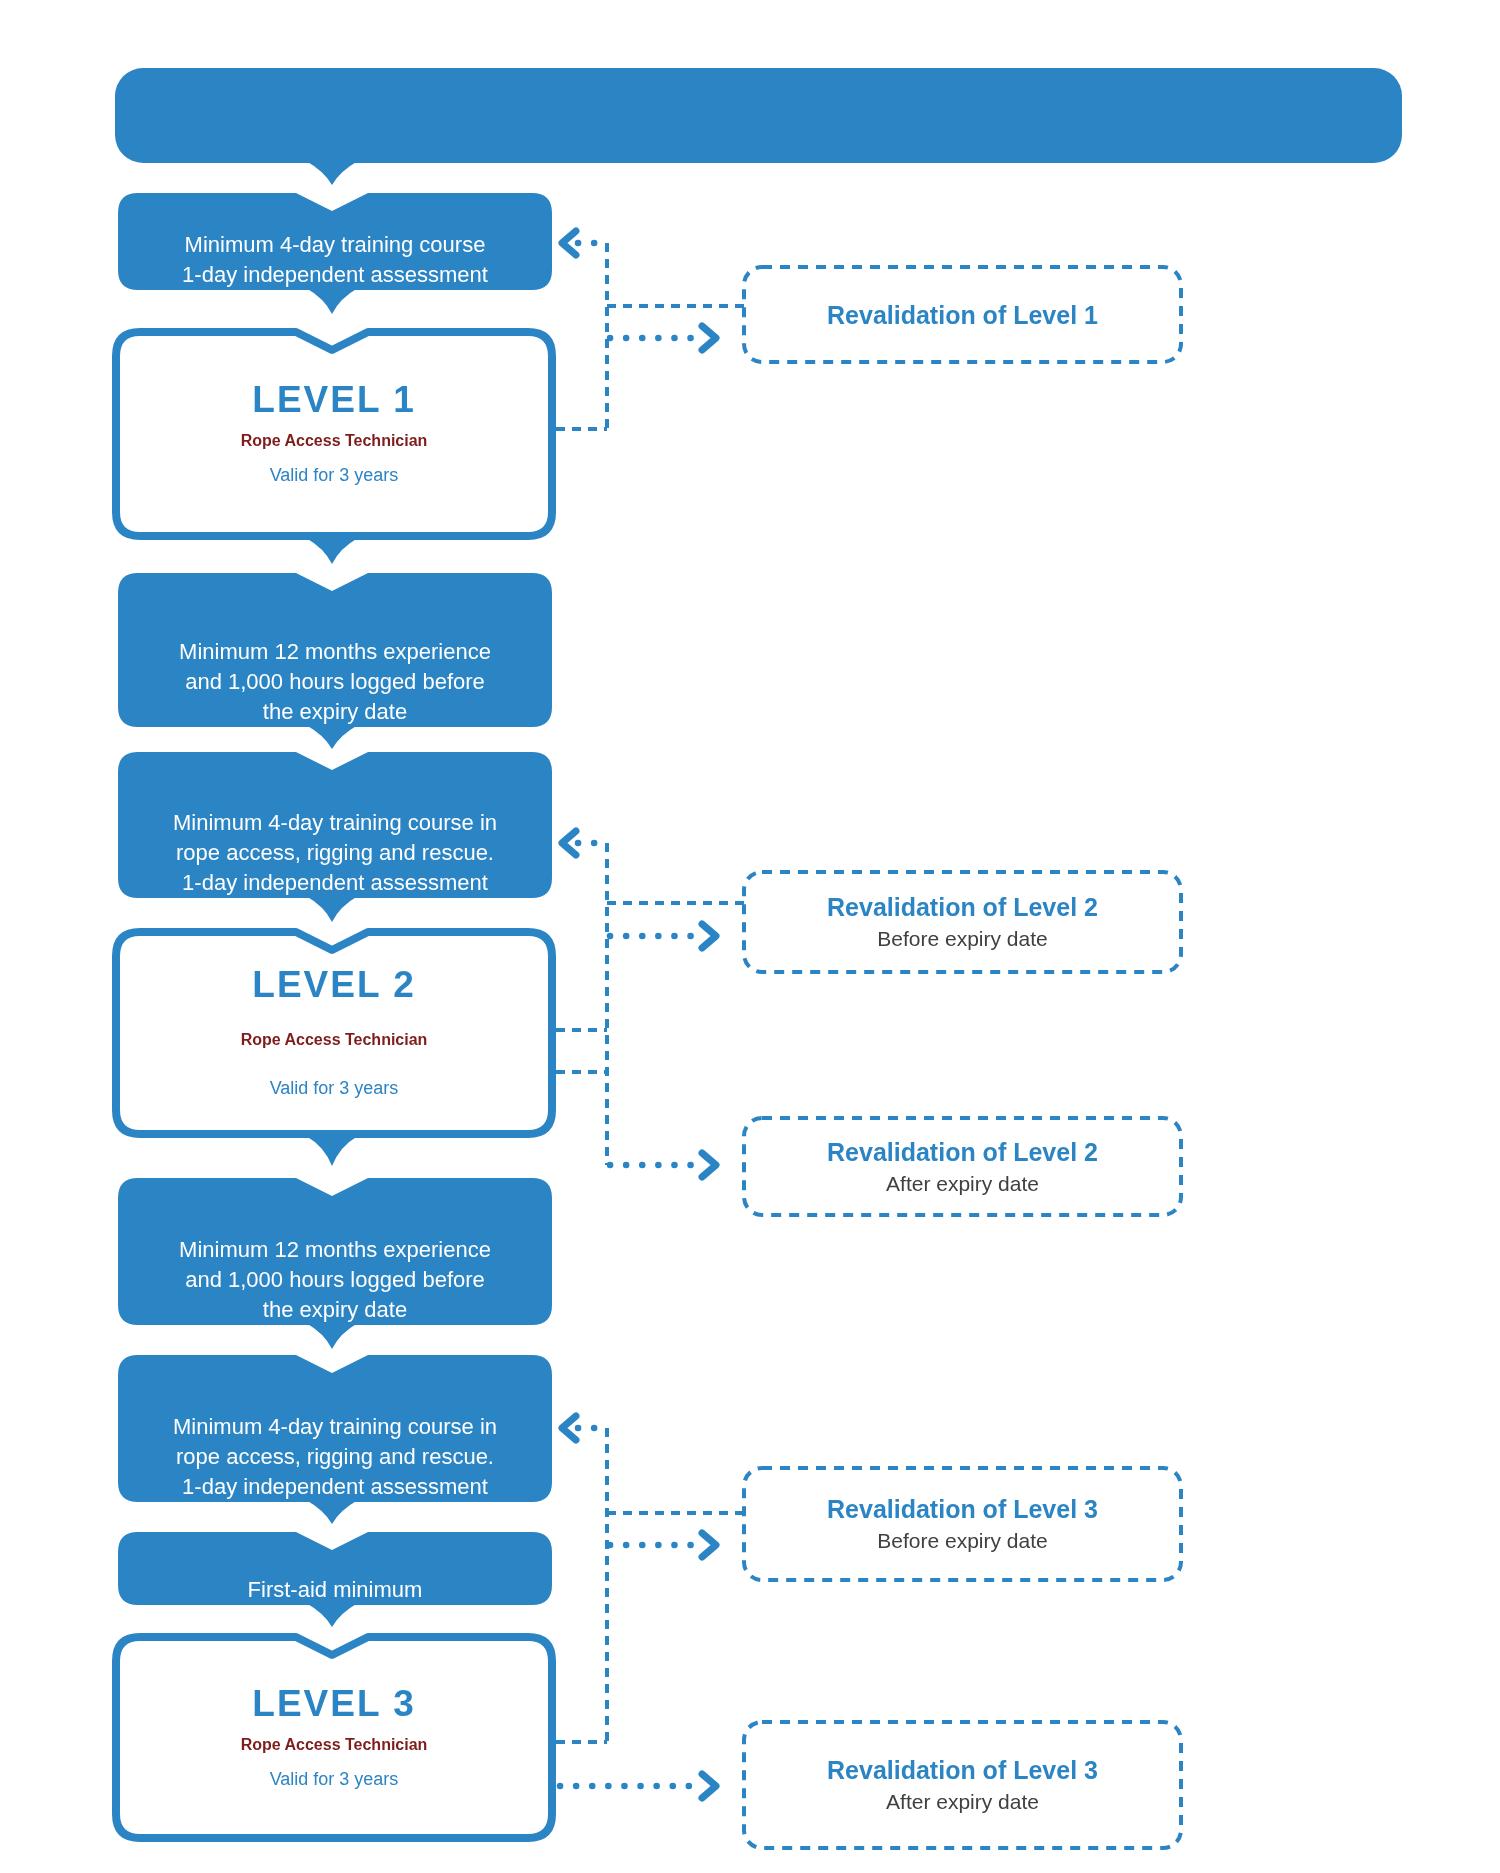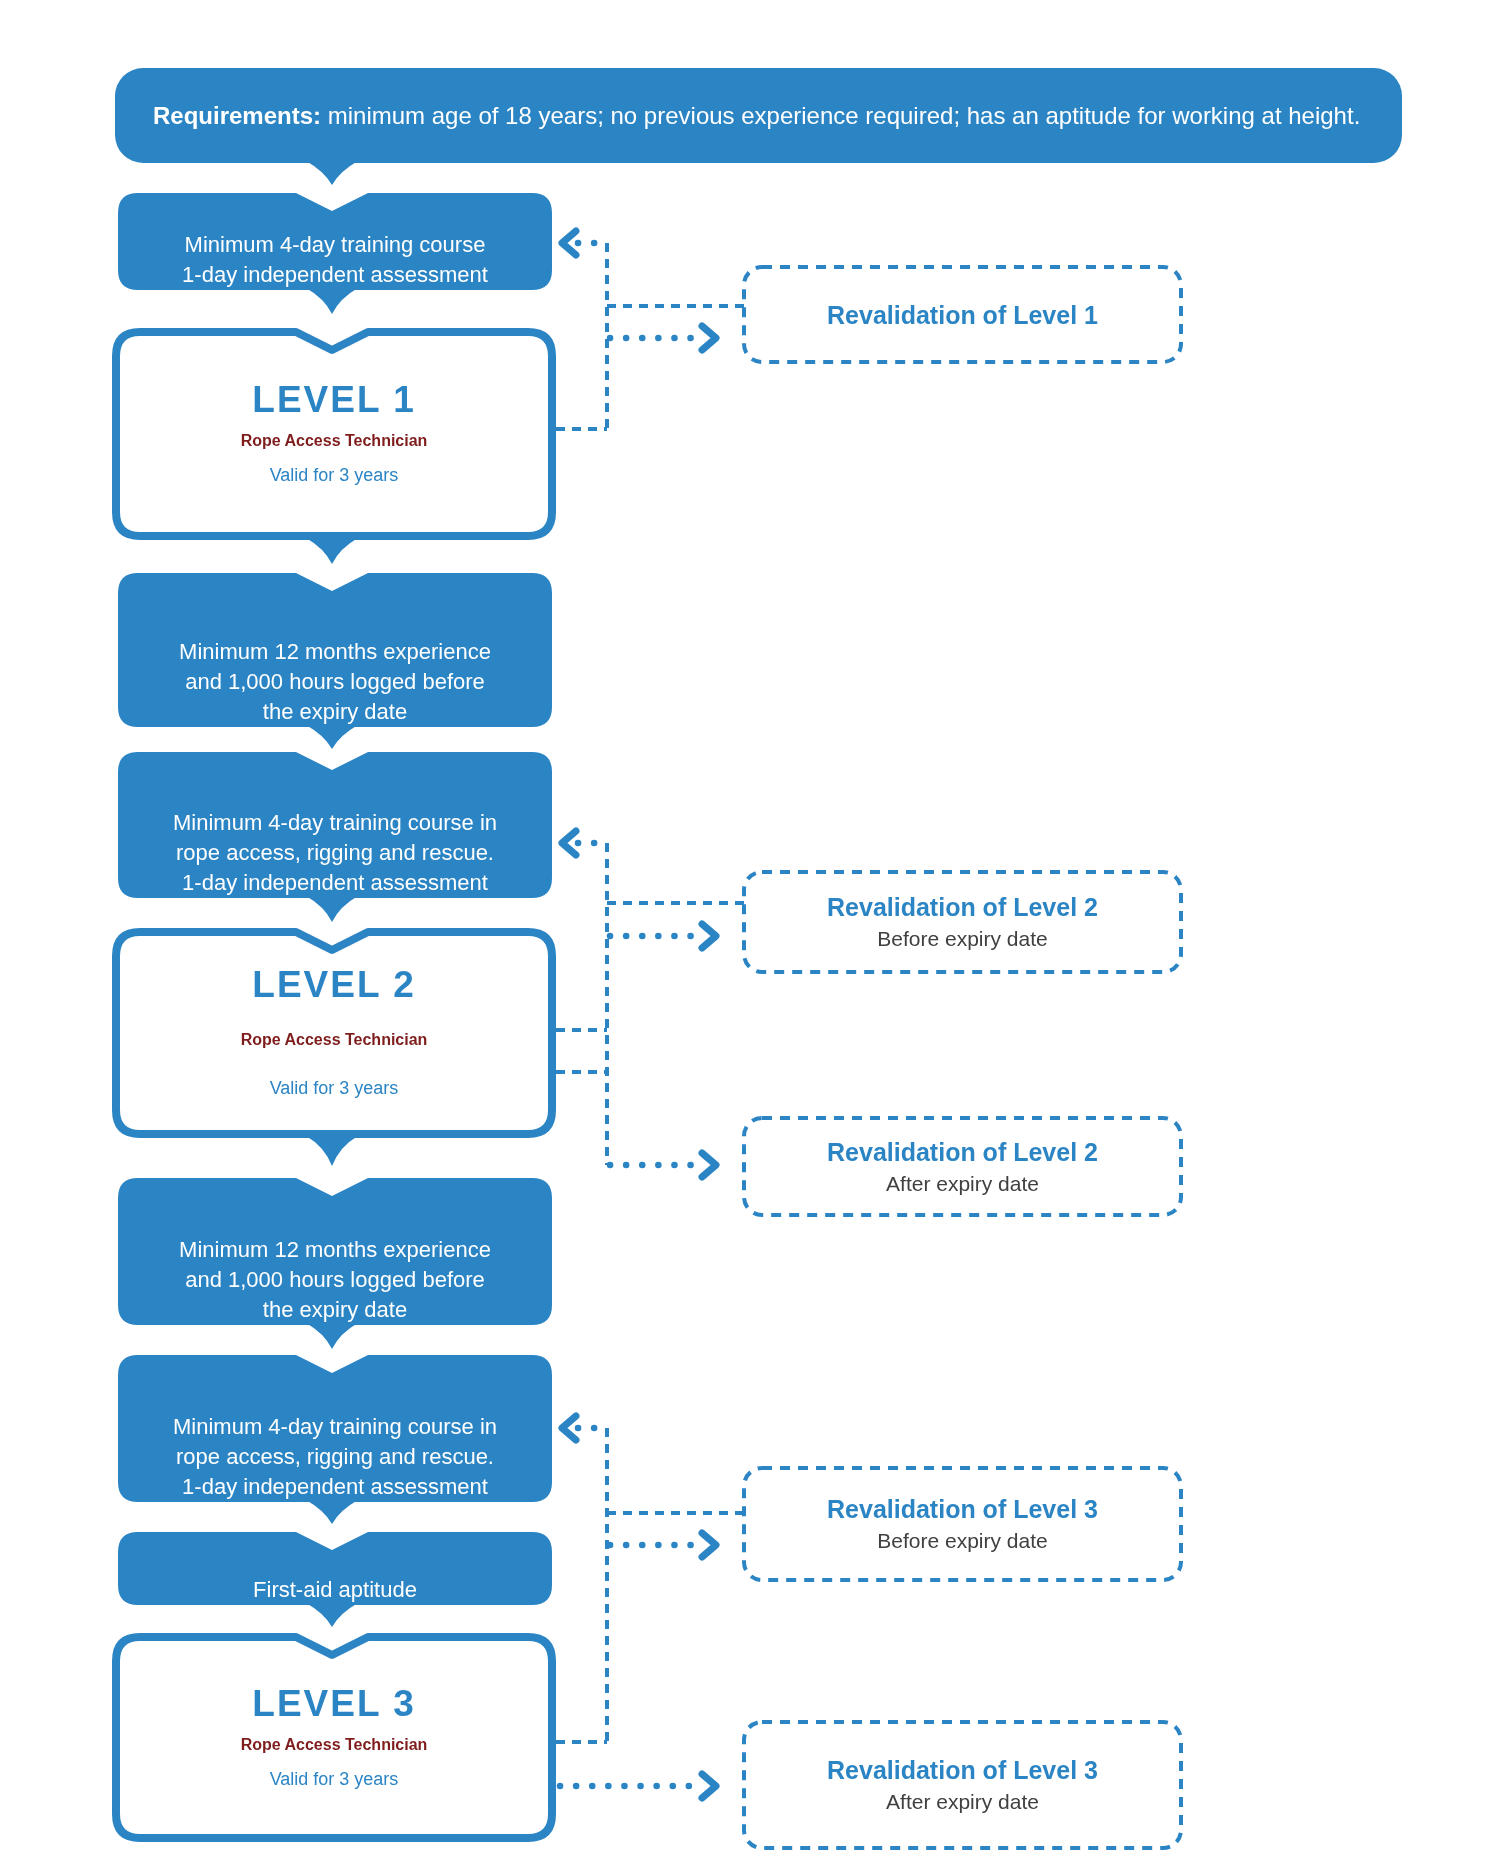--- a/index.html
+++ b/index.html
@@ -98,24 +98,20 @@
       <polyline points="702,326 716,338 702,350"></polyline>
       <polyline points="576,831 562,843 576,855"></polyline>
       <polyline points="702,924 716,936 702,948"></polyline>
       <polyline points="702,1153 716,1165 702,1177"></polyline>
       <polyline points="576,1416 562,1428 576,1440"></polyline>
       <polyline points="702,1533 716,1545 702,1557"></polyline>
       <polyline points="702,1774 716,1786 702,1798"></polyline>
     </g>
   </svg>
 
-  <div class="txt banner-text" style="left:153px;top:68px;width:1230px;height:95px;">
-    <b>Requirements:</b>
-      <span> minimum age of 18 years; no previous experience required; has an aptitude for working at height.</span>
-  </div>
 
   <div class="txt bubble-text" style="left:118px;top:193px;width:434px;height:97px;">
     <span>Minimum 4-day training course</span>
     <span>1-day independent assessment</span>
   </div>
 
   <div class="txt" style="left:112px;top:328px;width:444px;height:212px;">
     <span class="level-title">LEVEL 1</span>
     <span class="level-subtitle">Rope Access Technician</span>
     <span class="level-validity">Valid for 3 years</span>
@@ -159,21 +155,21 @@
     <span>the expiry date</span>
   </div>
 
   <div class="txt bubble-text" style="left:118px;top:1355px;width:434px;height:147px;">
     <span>Minimum 4-day training course in</span>
     <span>rope access, rigging and rescue.</span>
     <span>1-day independent assessment</span>
   </div>
 
   <div class="txt bubble-text" style="left:118px;top:1532px;width:434px;height:73px;">
-    <span>First-aid aptitude</span>
+    <span>First-aid minimum</span>
   </div>
 
   <div class="txt" style="left:112px;top:1633px;width:444px;height:209px;">
     <span class="level-title">LEVEL 3</span>
     <span class="level-subtitle">Rope Access Technician</span>
     <span class="level-validity">Valid for 3 years</span>
   </div>
 
   <div class="txt" style="left:744px;top:1468px;width:437px;height:112px;">
     <span class="reval-title">Revalidation of Level 3</span>

